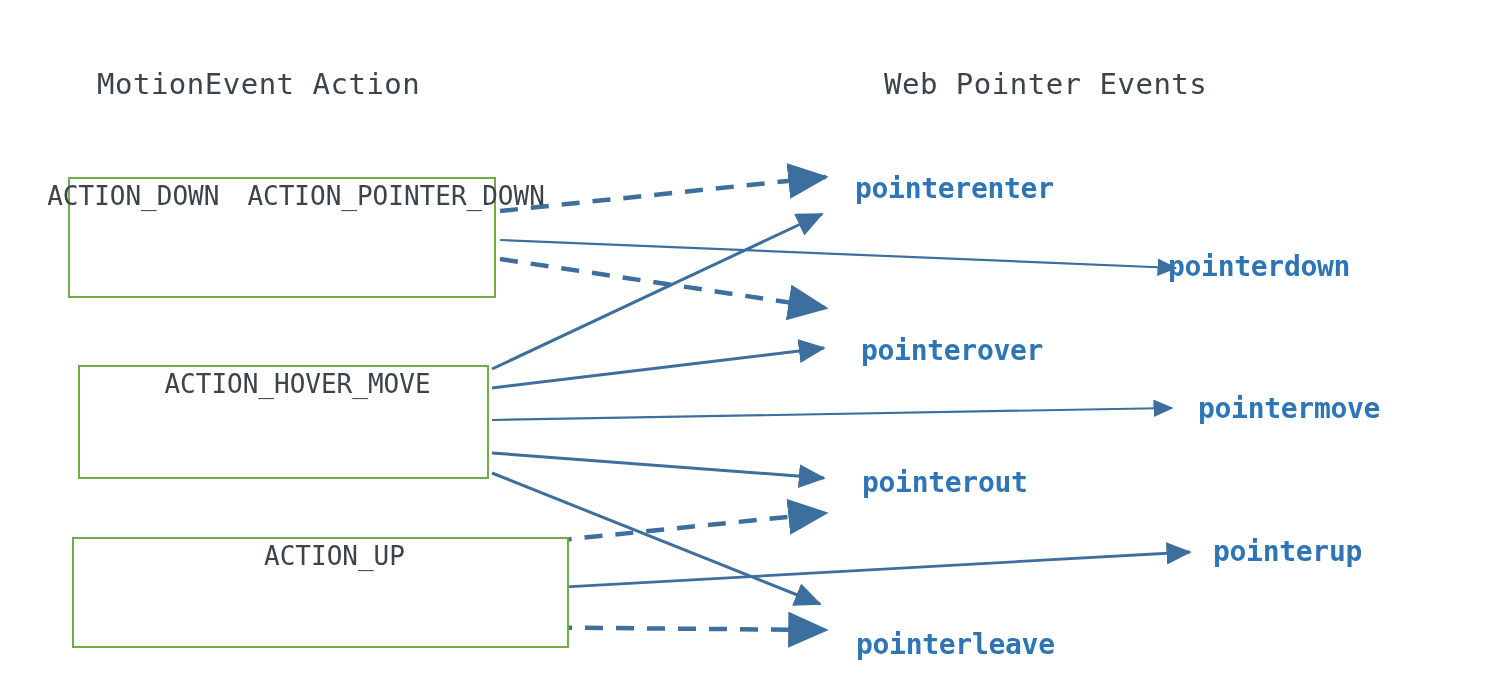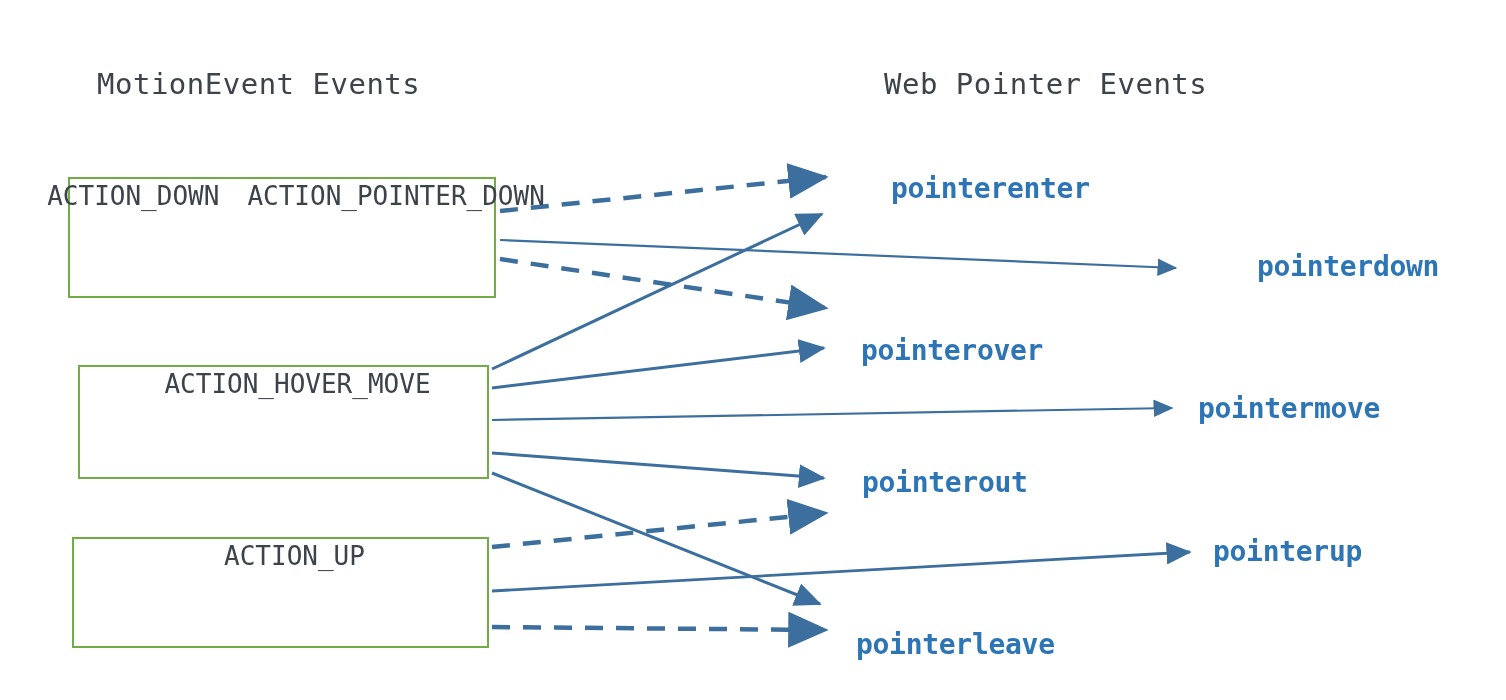--- a/index.html
+++ b/index.html
@@ -41,53 +41,53 @@
     font-size: 26px;
     color: #3c434b;
     line-height: 1.38;
     white-space: nowrap;
     padding-left: 28px;
     letter-spacing: 0px;
   }
 
   #box-down  { left: 68px; top: 177px; width: 428px; height: 121px; }
   #box-move  { left: 78px; top: 365px; width: 411px; height: 114px; }
-  #box-up    { left: 72px; top: 537px; width: 417px; height: 111px; }
+  #box-up    { left: 72px; top: 537px; width: 497px; height: 111px; }
 
   .event-label {
     position: absolute;
     font-family: "DejaVu Sans Mono", "Liberation Mono", monospace;
     font-size: 28px;
     font-weight: 700;
     color: #2e75b6;
     white-space: nowrap;
     letter-spacing: -0.3px;
   }
-  #lbl-enter  { left: 855px;  top: 172px; margin-left: 36px; }
-  #lbl-down   { left: 1257px; top: 250px; }
+  #lbl-enter  { left: 855px;  top: 172px; }
+  #lbl-down   { left: 1168px; top: 250px; }
   #lbl-over   { left: 861px;  top: 310px; margin-top: 24px; }
   #lbl-move   { left: 1198px; top: 392px; }
   #lbl-out    { left: 862px;  top: 466px; }
   #lbl-up     { left: 1213px; top: 535px; }
   #lbl-leave  { left: 856px;  top: 608px; margin-top: 20px; }
 
   svg#wires {
     position: absolute;
     left: 0; top: 0;
     width: 1506px;
     height: 700px;
     pointer-events: none;
   }
 </style>
 </head>
 <body>
 
 <div id="stage">
 
-  <div class="col-title" id="title-left">MotionEvent Events</div>
+  <div class="col-title" id="title-left">MotionEvent Action</div>
 
   <div class="col-title" id="title-right">Web Pointer Events</div>
 
   <svg id="wires" viewBox="0 0 1506 700" xmlns="http://www.w3.org/2000/svg">
     <defs>
       <marker id="ah" markerWidth="9" markerHeight="8" refX="8.4" refY="4" orient="auto" markerUnits="strokeWidth">
         <path d="M0,0 L9,4 L0,8 z" fill="#3d6f9e"></path>
       </marker>
       <marker id="ah2" markerWidth="9" markerHeight="8" refX="8.4" refY="4" orient="auto" markerUnits="strokeWidth">
         <path d="M0,0 L9,4 L0,8 z" fill="#3d6f9e"></path>

